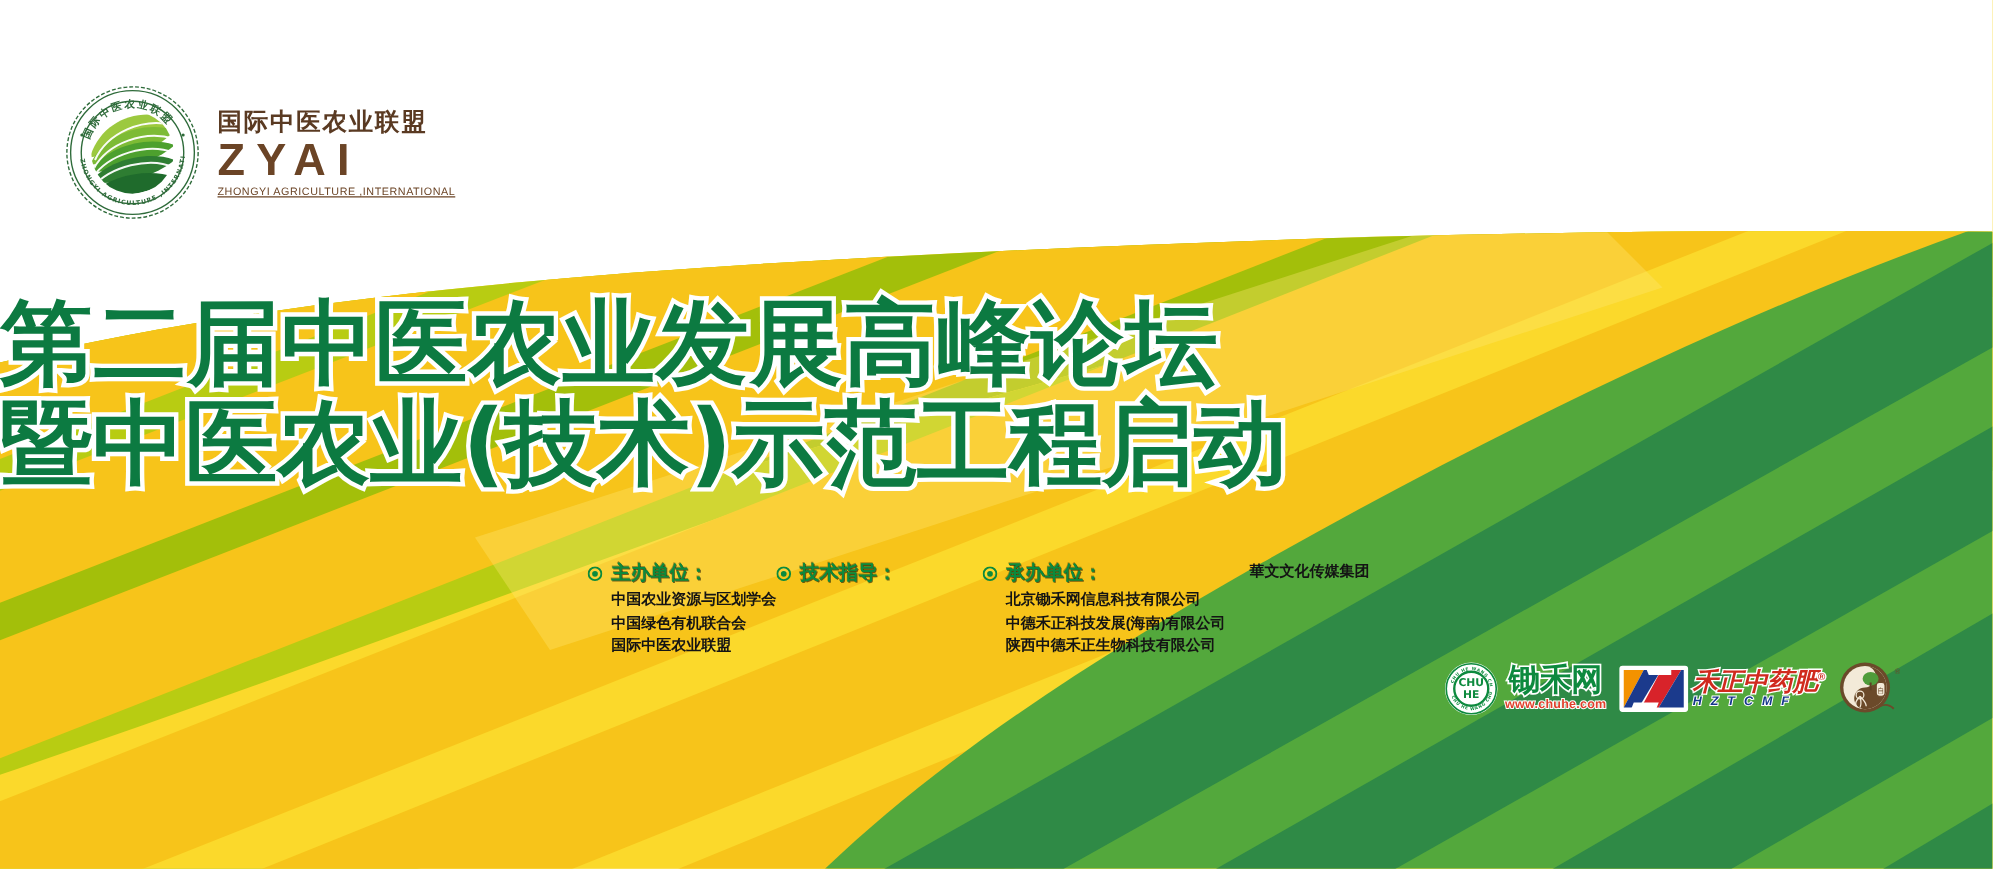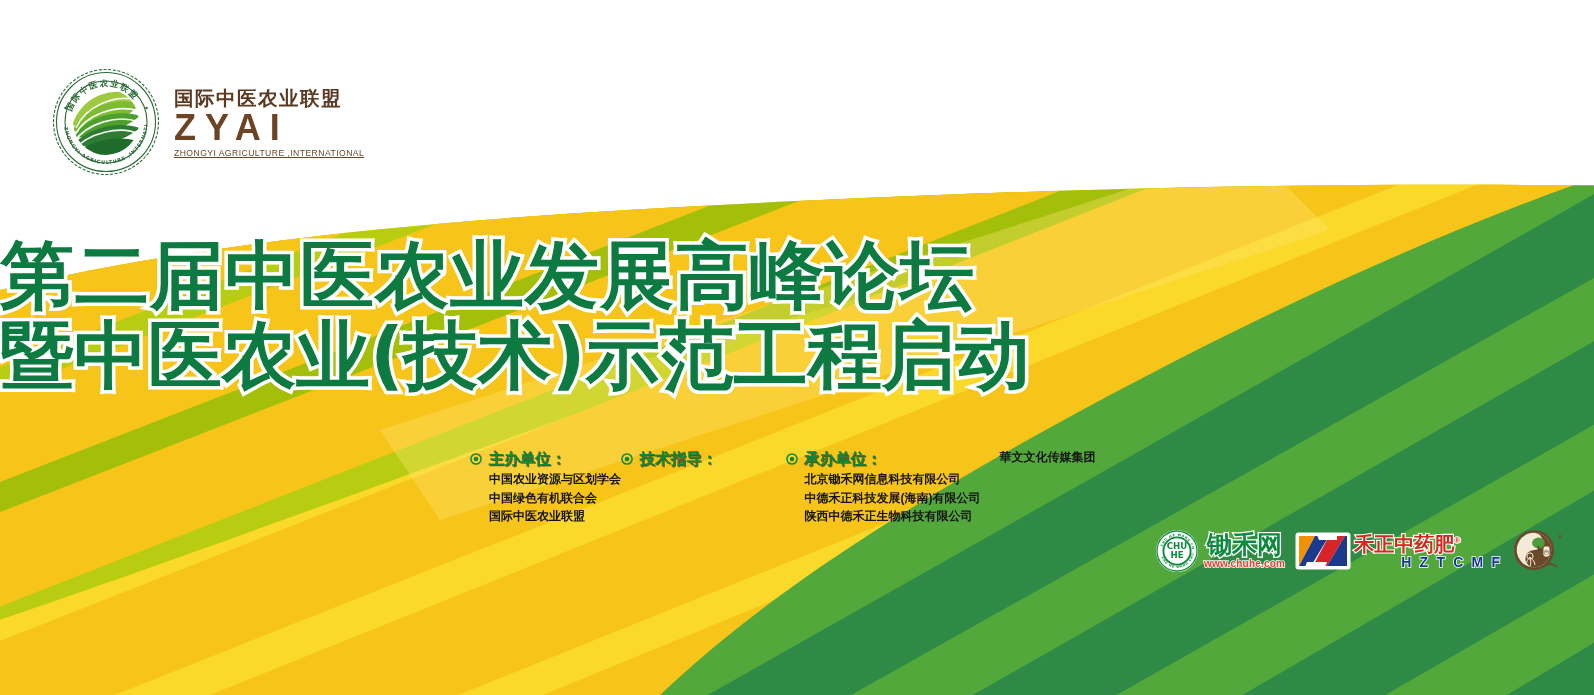--- a/index.html
+++ b/index.html
@@ -87,31 +87,31 @@
     font-size:25px; font-weight:bold; color:#0d8a3e;
     line-height:0.95; letter-spacing:0px; white-space:nowrap;
     -webkit-text-stroke:2.6px #ffffff; paint-order:stroke fill;
   }
   .chuhe-url {
     font-size:10px; font-weight:bold; color:#e0402c;
     letter-spacing:0.2px; line-height:1.1; margin-top:1px; white-space:nowrap;
     -webkit-text-stroke:1.6px #ffffff; paint-order:stroke fill;
   }
   .hz { display:flex; align-items:center; gap:3px; }
-  .hz-text { display:flex; flex-direction:column; align-items:flex-start; }
+  .hz-text { display:flex; flex-direction:column; align-items:flex-start;font-style:italic; }
   .hz-cn {
     font-size:20px; font-weight:bold; color:#d02a1e;
     line-height:1.0; white-space:nowrap;
     -webkit-text-stroke:2.2px #ffffff; paint-order:stroke fill;
   }
   .hz-sup { font-size:8px; vertical-align:super; }
   .hz-en {
-    font-size:14px; font-weight:bold; color:#15378c;
+    font-size:10px; font-weight:bold; color:#15378c;
     letter-spacing:2.2px; line-height:1.0; margin-top:1px; white-space:nowrap;
-    -webkit-text-stroke:1.6px #ffffff; paint-order:stroke fill;margin-left:47px;
+    -webkit-text-stroke:1.6px #ffffff; paint-order:stroke fill;
   }
 </style>
 </head>
 <body>
 
 <div id="stage">
 
   <svg id="bg" viewBox="0 0 1594 695" preserveAspectRatio="none" xmlns="http://www.w3.org/2000/svg">
     <defs>
       <clipPath id="frame">

